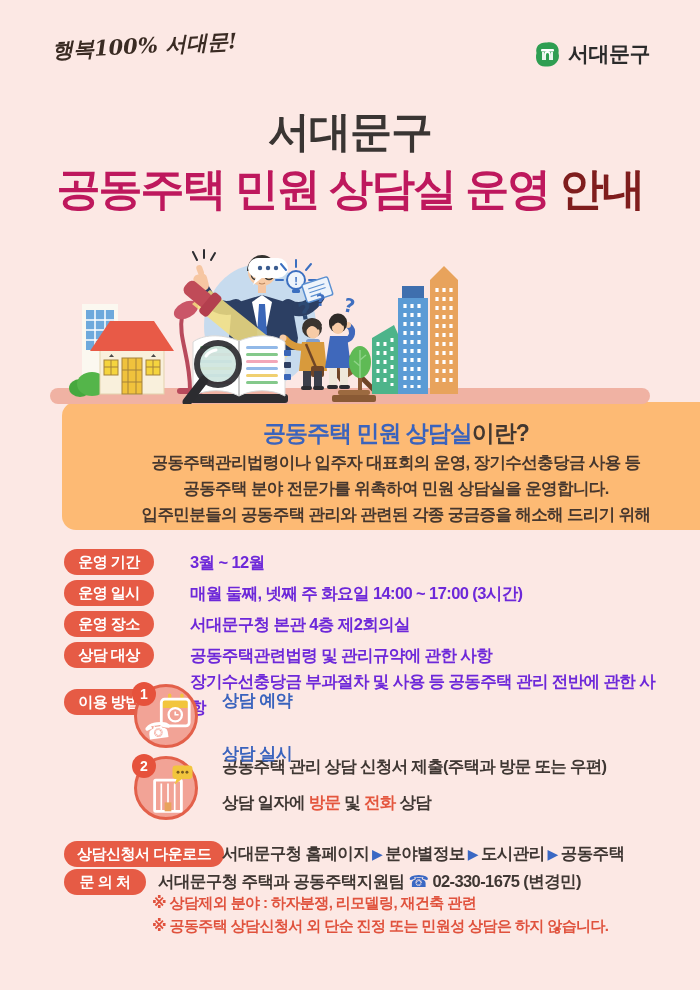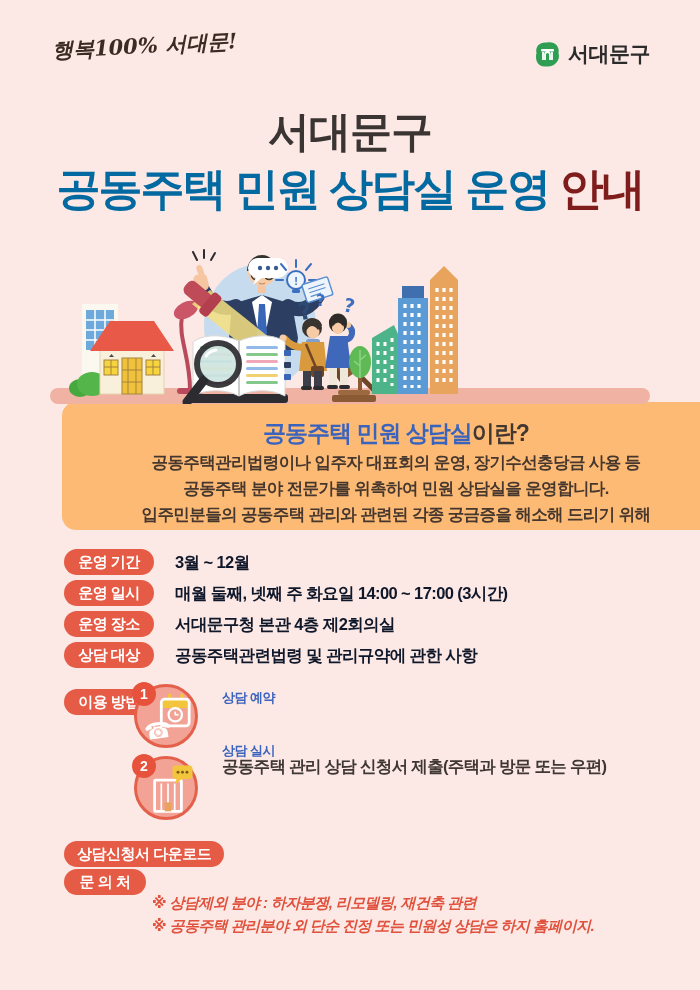--- a/index.html
+++ b/index.html
@@ -10,65 +10,65 @@
   .slogan{position:absolute;left:52px;top:32px;font-family:"DejaVu Serif",serif;
     font-style:italic;font-weight:bold;font-size:21px;color:#3a2b23;transform:rotate(-3deg);}
   .org-logo{position:absolute;right:50px;top:40px;display:flex;align-items:center;gap:7px;}
   .org-logo .org-name{font-size:21px;font-weight:800;color:#2b2b2b;letter-spacing:-0.5px;}
 
   
   .main-title{position:absolute;left:0;top:104px;width:700px;text-align:center;
     font-size:42px;font-weight:800;color:#3a3533;letter-spacing:-1px;}
   .sub-title{position:absolute;left:0;top:160px;width:700px;text-align:center;
     font-size:44px;font-weight:800;letter-spacing:-2px;white-space:nowrap;}
-  .sub-title .red{color:#0369a1;}
+  .sub-title .red{color:#be185d;}
   .sub-title .blue{color:#7f1d1d;}
 
   
   .illu{position:absolute;left:40px;top:238px;width:620px;height:166px;z-index:2;}
 
   
   .intro-box{position:absolute;left:62px;top:402px;width:668px;height:128px;
     background:#fdba74;border-radius:14px;z-index:1;text-align:center;}
   .intro-title{margin-top:16px;font-size:23px;font-weight:800;color:#423730;letter-spacing:-1px;}
   .intro-title .blue{color:#3a63bd;}
   .intro-body{font-size:16.5px;line-height:26px;font-weight:700;
     color:#46372e;letter-spacing:-0.6px;}
 
   
   .badge{display:inline-flex;align-items:center;justify-content:center;
     background:#e65b45;color:#fff;font-weight:800;font-size:15px;height:26px;
     border-radius:13px;letter-spacing:-0.5px;box-sizing:border-box;}
   .info-rows{position:absolute;left:64px;top:549px;width:600px;}
-  .info-row{display:flex;margin-bottom:5px;}
+  .info-row{display:flex;margin-bottom:5px;gap:24px;}
   .info-row .badge{width:90px;flex:0 0 90px;}
-  .info-text{margin-left:21px;font-size:16.5px;font-weight:700;color:#0f172a;
+  .info-text{margin-left:12px;font-size:16.5px;font-weight:700;color:#6d28d9;
     line-height:26px;letter-spacing:-0.6px;}
 
   
   .method-label{position:absolute;left:64px;top:689px;width:90px;}
   .step-circle{position:absolute;width:64px;height:64px;border-radius:50%;
     background:#f2a396;border:3px solid #e3604a;box-sizing:border-box;}
   .step-num{position:absolute;left:-5px;top:-5px;width:24px;height:24px;border-radius:50%;
     background:#e6523c;color:#fff;font-size:14px;font-weight:800;display:flex;
     align-items:center;justify-content:center;}
-  .step-title{position:absolute;left:222px;font-size:13px;font-weight:800;color:#3a63bd;letter-spacing:-0.5px;}
+  .step-title{position:absolute;left:222px;font-size:17px;font-weight:800;color:#3a63bd;letter-spacing:-0.5px;}
   .step-desc{position:absolute;left:222px;font-size:16.5px;font-weight:700;color:#3f3733;letter-spacing:-0.7px;white-space:nowrap;}
   .red-word{color:#e4563e;}
 
   
   .dl-badge{position:absolute;left:64px;top:841px;padding:0 13px;}
   .dl-text{position:absolute;left:222px;top:843px;font-size:16.5px;font-weight:700;
     color:#3f3733;letter-spacing:-0.6px;white-space:nowrap;}
   .arrow{color:#3a68c4;font-size:14px;padding:0 3px;}
   .contact-badge{position:absolute;left:64px;top:869px;width:82px;}
   .contact-text{position:absolute;left:158px;top:871px;font-size:16.5px;font-weight:700;
     color:#3f3733;letter-spacing:-0.6px;white-space:nowrap;}
   .phone-glyph{color:#3a68c4;}
-  .note{position:absolute;left:152px;font-size:15px;font-weight:700;color:#e0523d;letter-spacing:-0.6px;white-space:nowrap;font-style:italic;}
+  .note{position:absolute;left:152px;font-size:15px;font-weight:700;color:#e0523d;letter-spacing:-0.6px;white-space:nowrap;}
 </style>
 </head>
 <body>
 
 <div class="poster">
 
   <div class="slogan">행복100% 서대문!</div>
   <div class="org-logo">
     <svg width="27" height="27" viewBox="0 0 27 27">
       <path d="M13,1.5 C20,0 26,5 24.5,12 C27,20 19.5,26.5 12.5,25.5 C4.5,26.5 0.5,19.5 2.5,12 C1,5 6,0.8 13,1.5 Z" fill="#2f9e52"></path>
@@ -275,20 +275,21 @@
       <div class="info-text">매월 둘째, 넷째 주 화요일 14:00 ~ 17:00 (3시간)</div>
     </div>
     <div class="info-row">
       <span class="badge">운영 장소</span>
       <div class="info-text">서대문구청 본관 4층 제2회의실</div>
     </div>
     <div class="info-row">
       <span class="badge">상담 대상</span>
       <div class="info-text">
         <div>공동주택관련법령 및 관리규약에 관한 사항</div>
+        <div>장기수선충당금 부과절차 및 사용 등 공동주택 관리 전반에 관한 사항</div>
       </div>
     </div>
   </div>
 
   <span class="badge method-label">이용 방법</span>
 
   <div class="step-circle" style="left:134px;top:684px;">
     <div class="step-num">1</div>
     <svg width="58" height="58" viewBox="0 0 52 52" style="position:absolute;left:2px;top:1px;">
       <rect x="20" y="10" width="25" height="8" rx="2" fill="#f2c53d"></rect>
@@ -310,21 +311,24 @@
       <path d="M20,21 V46 M26,21 V46 M32,21 V46" stroke="#ffffff" stroke-width="1.5"></path>
       <rect x="23" y="38" width="6" height="8" fill="#e8a35c"></rect>
       <rect x="30" y="5" width="18" height="12" rx="3" fill="#f2c53d"></rect>
       <polygon points="34,16 40,16 32,22" fill="#f2c53d"></polygon>
       <circle cx="35" cy="11" r="1.3" fill="#7a5c20"></circle>
       <circle cx="39" cy="11" r="1.3" fill="#7a5c20"></circle>
       <circle cx="43" cy="11" r="1.3" fill="#7a5c20"></circle>
     </svg>
   </div>
   <div class="step-title" style="top:742px;">상담 실시</div>
+  <div class="step-desc" style="top:792px;"><span>상담 일자에 </span><span class="red-word">방문</span><span> 및 </span><span class="red-word">전화</span><span> 상담</span></div>
 
   <span class="badge dl-badge">상담신청서 다운로드</span>
+  <div class="dl-text"><span>서대문구청 홈페이지</span><span class="arrow">▶</span><span>분야별정보</span><span class="arrow">▶</span><span>도시관리</span><span class="arrow">▶</span><span>공동주택</span></div>
 
   <span class="badge contact-badge">문 의 처</span>
+  <div class="contact-text"><span>서대문구청 주택과 공동주택지원팀</span><span> </span><span class="phone-glyph">☎</span><span> </span><span>02-330-1675 (변경민)</span></div>
 
   <div class="note" style="top:894px;">※ 상담제외 분야 : 하자분쟁, 리모델링, 재건축 관련</div>
-  <div class="note" style="top:917px;">※ 공동주택 관리분야 외 단순 진정 또는 민원성 상담은 하지 홈페이지.</div>
+  <div class="note" style="top:917px;">※ 공동주택 상담신청서 외 단순 진정 또는 민원성 상담은 하지 않습니다.</div>
 
 </div>
 
 </body></html>

